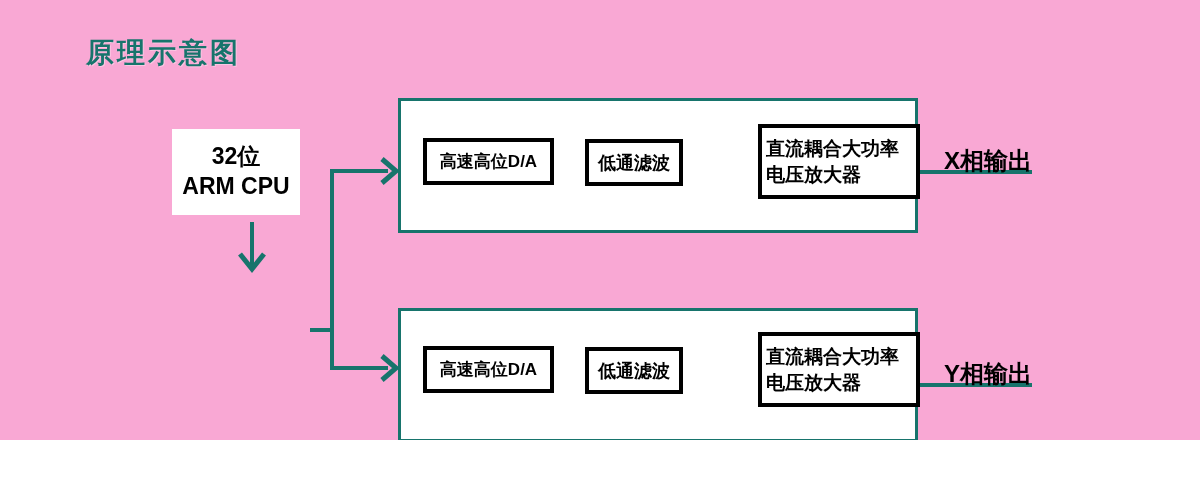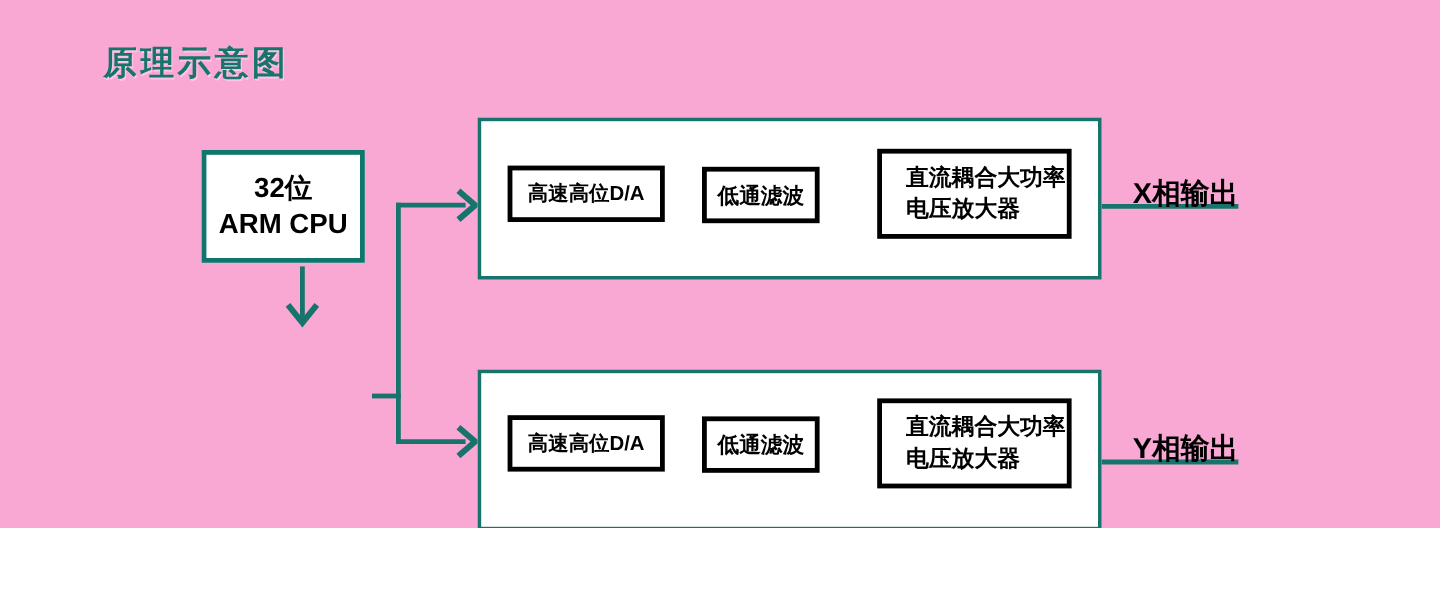--- a/index.html
+++ b/index.html
@@ -20,21 +20,21 @@
     left: 86px;
     top: 34px;
     font-size: 28px;
     font-weight: 900;
     color: #17746C;
     letter-spacing: 3px;
     text-shadow: 1px 1px 0 rgba(255,255,255,0.35);
   }
   .block {
     position: absolute;
-    border: 4px solid #0f766e;
+    border: 4px solid #f9a8d4;
     background: #ffffff;
     display: flex;
     flex-direction: column;
     align-items: center;
     justify-content: center;
     color: #000000;
     font-weight: bold;
     text-align: center;
     box-sizing: border-box;
     line-height: 1.3;
@@ -57,23 +57,23 @@
     align-items: center;
     justify-content: center;
     font-weight: bold;
     color: #000000;
     box-sizing: border-box;
     text-align: center;
   }
   .dac { left: 423px; width: 131px; height: 47px; font-size: 17px; }
   .lpf { left: 585px; width: 98px;  height: 47px; font-size: 18px; }
   .amp {
-    left: 731px; width: 162px; height: 75px; font-size: 19px;
+    left: 758px; width: 162px; height: 75px; font-size: 19px;
     flex-direction: column; align-items: flex-start; justify-content: center;
-    padding-left: 20px; line-height: 1.35;
+    padding-left: 4px; line-height: 1.35;
   }
   .dac.x { top: 138px; } .lpf.x { top: 139px; } .amp.x { top: 124px; }
   .dac.y { top: 346px; } .lpf.y { top: 347px; } .amp.y { top: 332px; }
   .phase-label {
     position: absolute;
     left: 423px;
     width: 131px;
     text-align: center;
     font-size: 20px;
     font-weight: bold;

